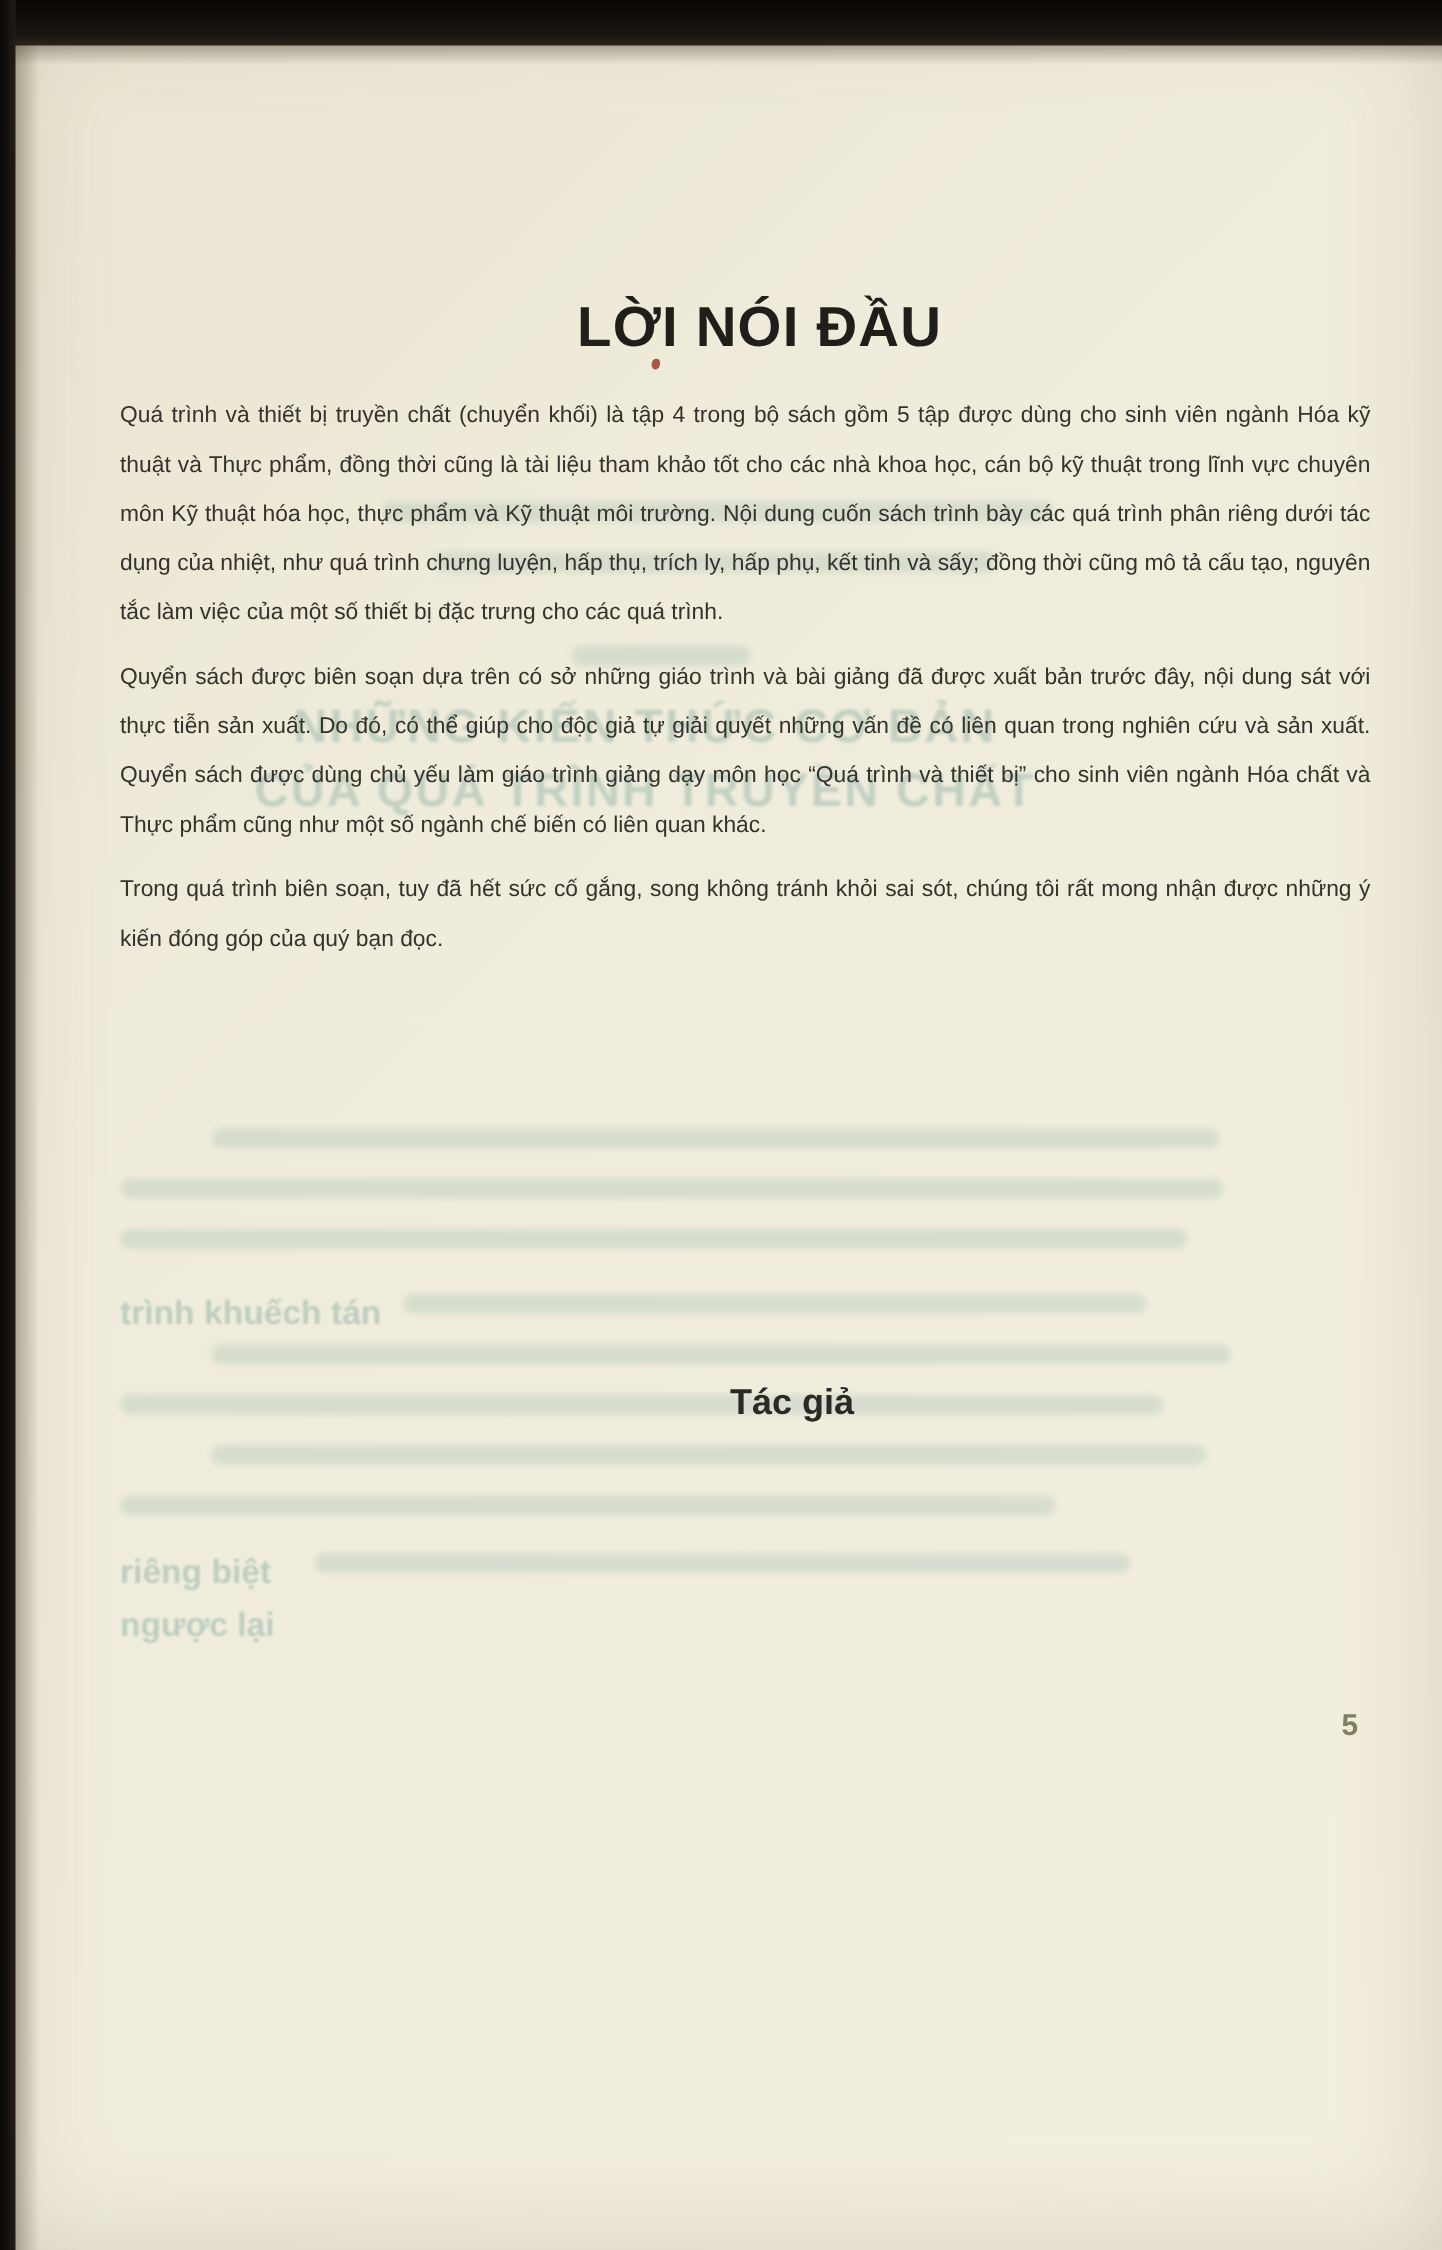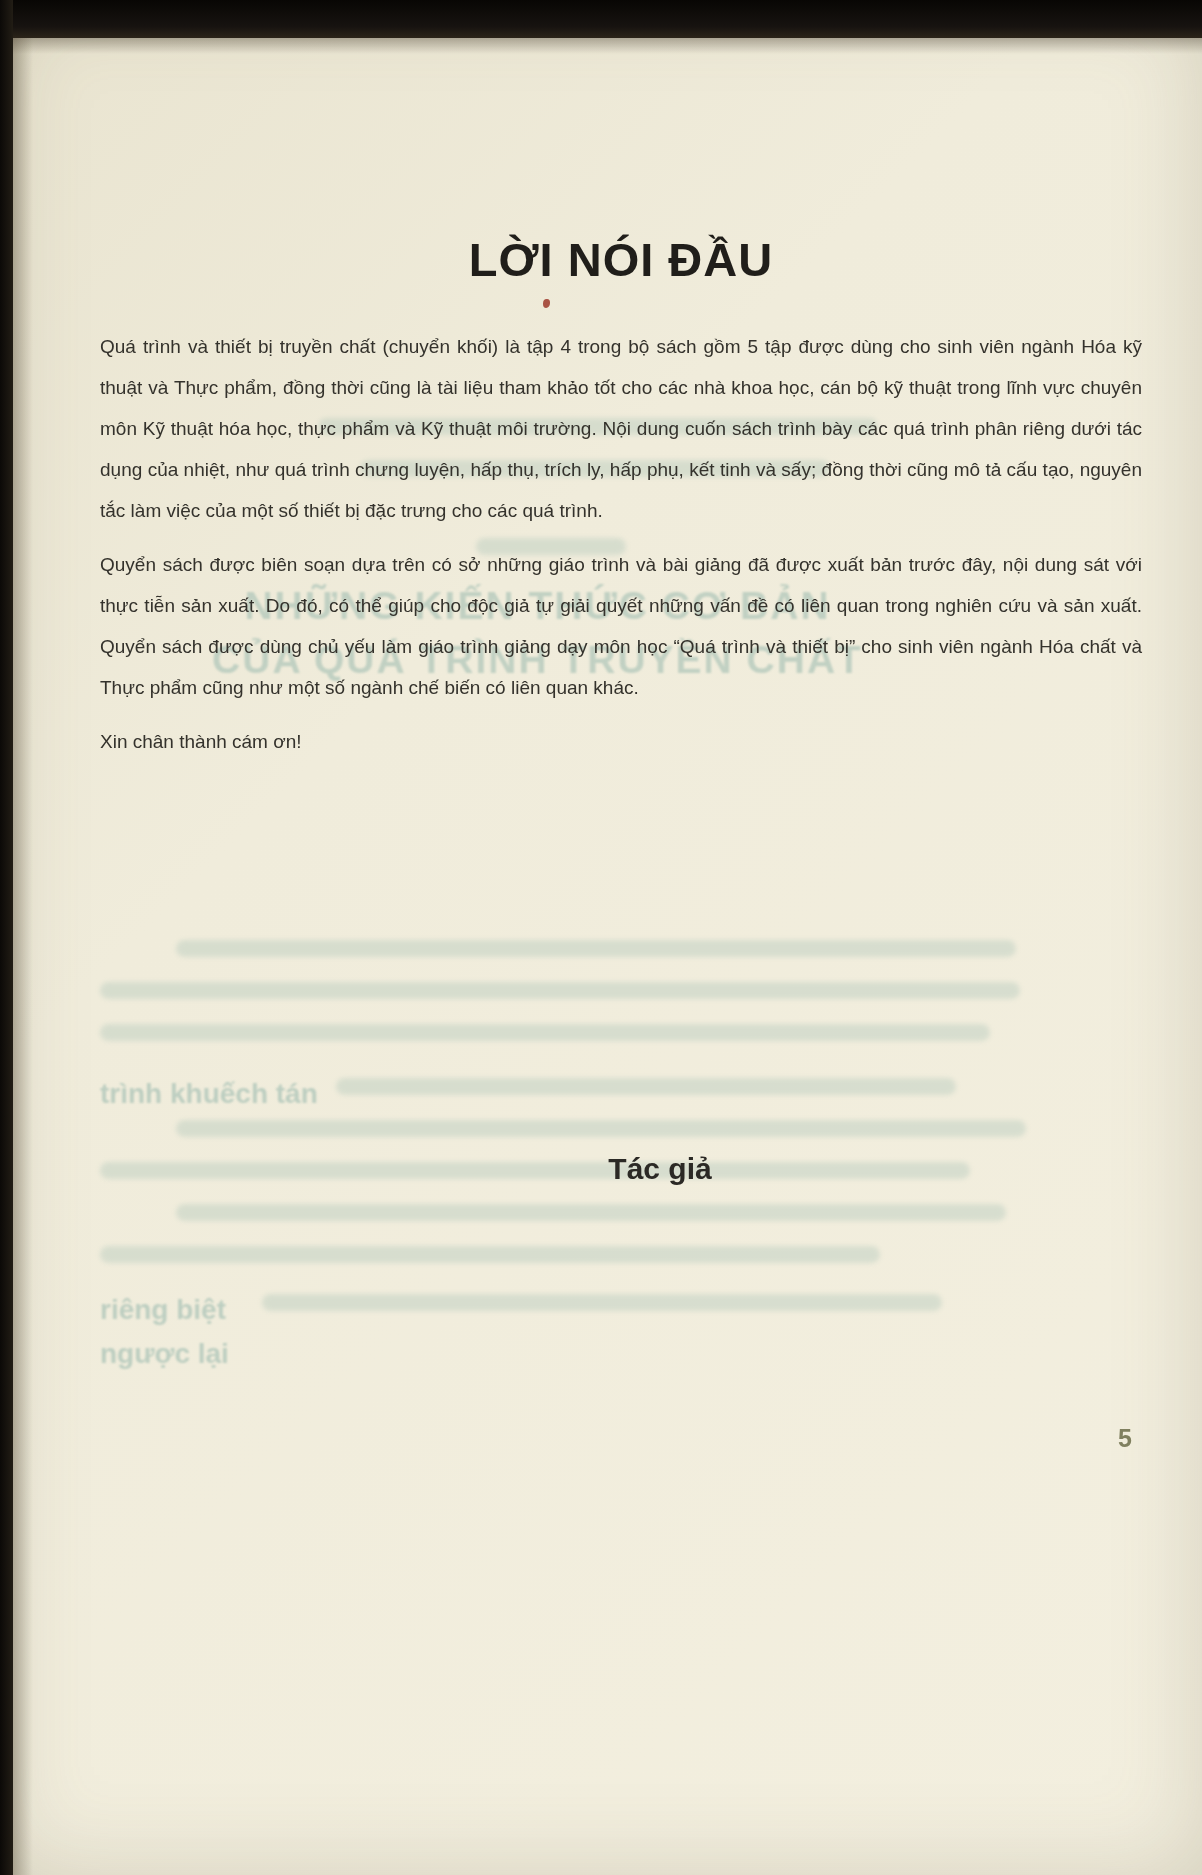--- a/index.html
+++ b/index.html
@@ -50,21 +50,21 @@
   }
   .ghost-bar{
     position:absolute;height:17px;border-radius:9px;
     background:var(--ghost);opacity:.42;filter:blur(2.6px);
   }
 
   
   .title{
     position:absolute;top:232px;left:100px;width:1042px;z-index:1;
     text-align:center;font-size:47px;font-weight:bold;letter-spacing:1px;
-    color:#201e1a;margin:0;
+    color:#201e1a;margin:12px;
   }
   .ink-speck{
     position:absolute;top:299px;left:543px;width:7px;height:9px;z-index:1;
     background:#9e3a2c;border-radius:50% 40% 55% 45%;opacity:.85;filter:blur(.4px);
   }
   .body-text{
     position:absolute;top:326px;left:100px;width:1042px;z-index:1;
     color:var(--ink);font-size:19px;line-height:41px;text-align:justify;
   }
   .body-text p{margin:0 0 13px 0;}
@@ -106,19 +106,19 @@
       <div class="ghost-bar" style="left: 100px; top: 1246px; width: 780px;"></div>
       <div class="ghost-bar" style="left: 262px; top: 1294px; width: 680px;"></div>
     </div>
 
   <h1 class="title">LỜI NÓI ĐẦU</h1>
   <div class="ink-speck"></div>
 
   <div class="body-text">
       <p>Quá trình và thiết bị truyền chất (chuyển khối) là tập 4 trong bộ sách gồm 5 tập được dùng cho sinh viên ngành Hóa kỹ thuật và Thực phẩm, đồng thời cũng là tài liệu tham khảo tốt cho các nhà khoa học, cán bộ kỹ thuật trong lĩnh vực chuyên môn Kỹ thuật hóa học, thực phẩm và Kỹ thuật môi trường. Nội dung cuốn sách trình bày các quá trình phân riêng dưới tác dụng của nhiệt, như quá trình chưng luyện, hấp thụ, trích ly, hấp phụ, kết tinh và sấy; đồng thời cũng mô tả cấu tạo, nguyên tắc làm việc của một số thiết bị đặc trưng cho các quá trình.</p>
       <p>Quyển sách được biên soạn dựa trên có sở những giáo trình và bài giảng đã được xuất bản trước đây, nội dung sát với thực tiễn sản xuất. Do đó, có thể giúp cho độc giả tự giải quyết những vấn đề có liên quan trong nghiên cứu và sản xuất. Quyển sách được dùng chủ yếu làm giáo trình giảng dạy môn học “Quá trình và thiết bị” cho sinh viên ngành Hóa chất và Thực phẩm cũng như một số ngành chế biến có liên quan khác.</p>
-      <p>Xin chân thành cám ơn!</p>
+      <p>Trong quá trình biên soạn, tuy đã hết sức cố gắng, song không tránh khỏi sai sót, chúng tôi rất mong nhận được những ý kiến đóng góp của quý bạn đọc.</p>
     </div>
 
   <div class="signature">Tác giả</div>
   <div class="page-number">5</div>
 
 </div>
 
 </body></html>

